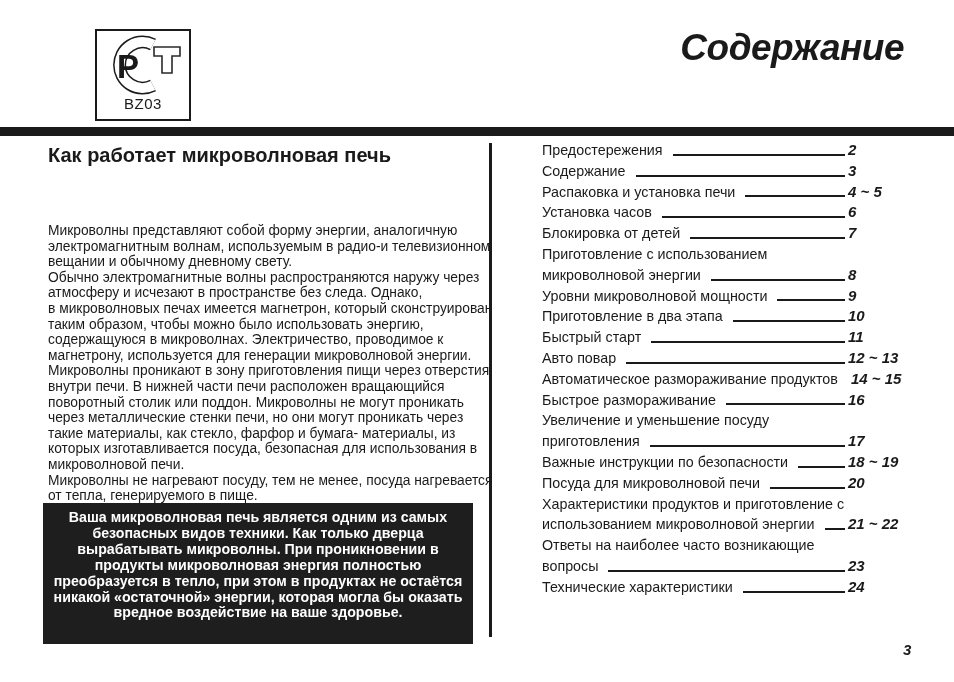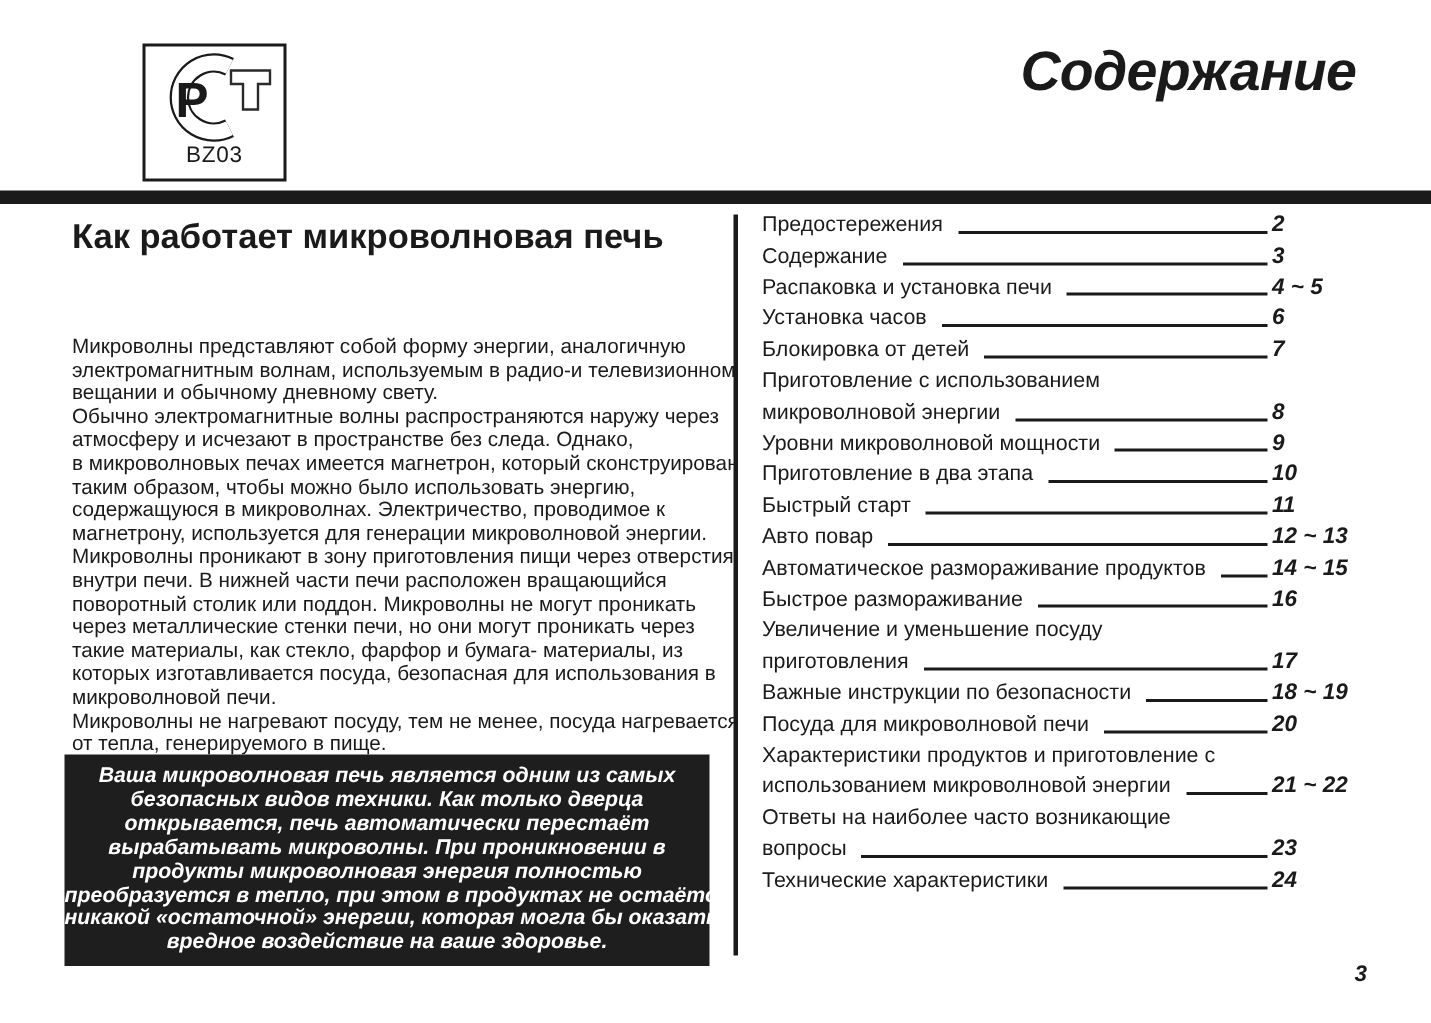--- a/index.html
+++ b/index.html
@@ -23,46 +23,46 @@
     position:absolute; top:27px; right:50px;
     font-size:37px; font-weight:bold; font-style:italic; letter-spacing:-0.5px;
     white-space:nowrap;
   }
 
   .top-bar { position:absolute; left:0; top:127px; width:954px; height:9px; background:#1a1a1a; }
 
   
   .left-heading {
     position:absolute; left:48px; top:144px;
-    font-size:23px; font-weight:bold; white-space:nowrap;
+    font-size:20px; font-weight:bold; white-space:nowrap;
   }
   .body-text { position:absolute; left:48px; top:180px; width:424px;margin-top:43px; }
   .body-line { font-size:13.8px; line-height:15.6px; white-space:nowrap; }
 
   .safety-heading {
     position:absolute; left:47px; top:466px;
     font-size:23px; font-weight:bold; font-style:italic; letter-spacing:-0.3px;
     white-space:nowrap;
     margin-top:44px;
   }
   .safety-box {
     position:absolute; left:43px; top:503px; width:430px; height:141px;
     background:#1e1e1e; color:#ffffff; box-sizing:border-box; padding-top:7px;
   }
   .safety-line {
     font-size:14.2px; line-height:15.9px; font-weight:bold;
-    text-align:center; white-space:nowrap;font-style:italic;
+    text-align:center; white-space:nowrap;
   }
 
   
   .divider-v { position:absolute; left:489px; top:143px; width:3px; height:494px; background:#1a1a1a; }
 
   
   .toc { position:absolute; left:508px; top:140px; width:402px; }
-  .toc-row { display:flex; height:20.8px; }
+  .toc-row { display:flex; height:20.8px;margin-left:34px; }
   .toc-label {
     font-size:14.3px; line-height:20.8px; white-space:nowrap; padding-right:10px;
   }
   .toc-leader {
     flex:1; align-self:stretch; margin:0 3px 5px 0;
     border-bottom:2px solid #1a1a1a;
   }
   .toc-page {
     width:62px; font-size:15px; font-weight:bold; font-style:italic;
     line-height:20.8px; white-space:nowrap;
@@ -111,21 +111,20 @@
     <div class="body-line">такие материалы, как стекло, фарфор и бумага- материалы, из</div>
     <div class="body-line">которых изготавливается посуда, безопасная для использования в</div>
     <div class="body-line">микроволновой печи.</div>
     <div class="body-line">Микроволны не нагревают посуду, тем не менее, посуда нагревается</div>
     <div class="body-line">от тепла, генерируемого в пище.</div>
   </div>
 <div class="safety-heading">ОЧЕНЬ БЕЗОПАСНОЕ УСТРОЙСТВО</div>
 <div class="safety-box" id="safety-box">
     <div class="safety-line">Ваша микроволновая печь является одним из самых</div>
     <div class="safety-line">безопасных видов техники. Как только дверца</div>
-    <div class="safety-line">открывается, печь автоматически перестаёт</div>
     <div class="safety-line">вырабатывать микроволны. При проникновении в</div>
     <div class="safety-line">продукты микроволновая энергия полностью</div>
     <div class="safety-line">преобразуется в тепло, при этом в продуктах не остаётся</div>
     <div class="safety-line">никакой «остаточной» энергии, которая могла бы оказать</div>
     <div class="safety-line">вредное воздействие на ваше здоровье.</div>
   </div>
 
 <div class="divider-v"></div>
 
 <div class="toc" id="toc">

